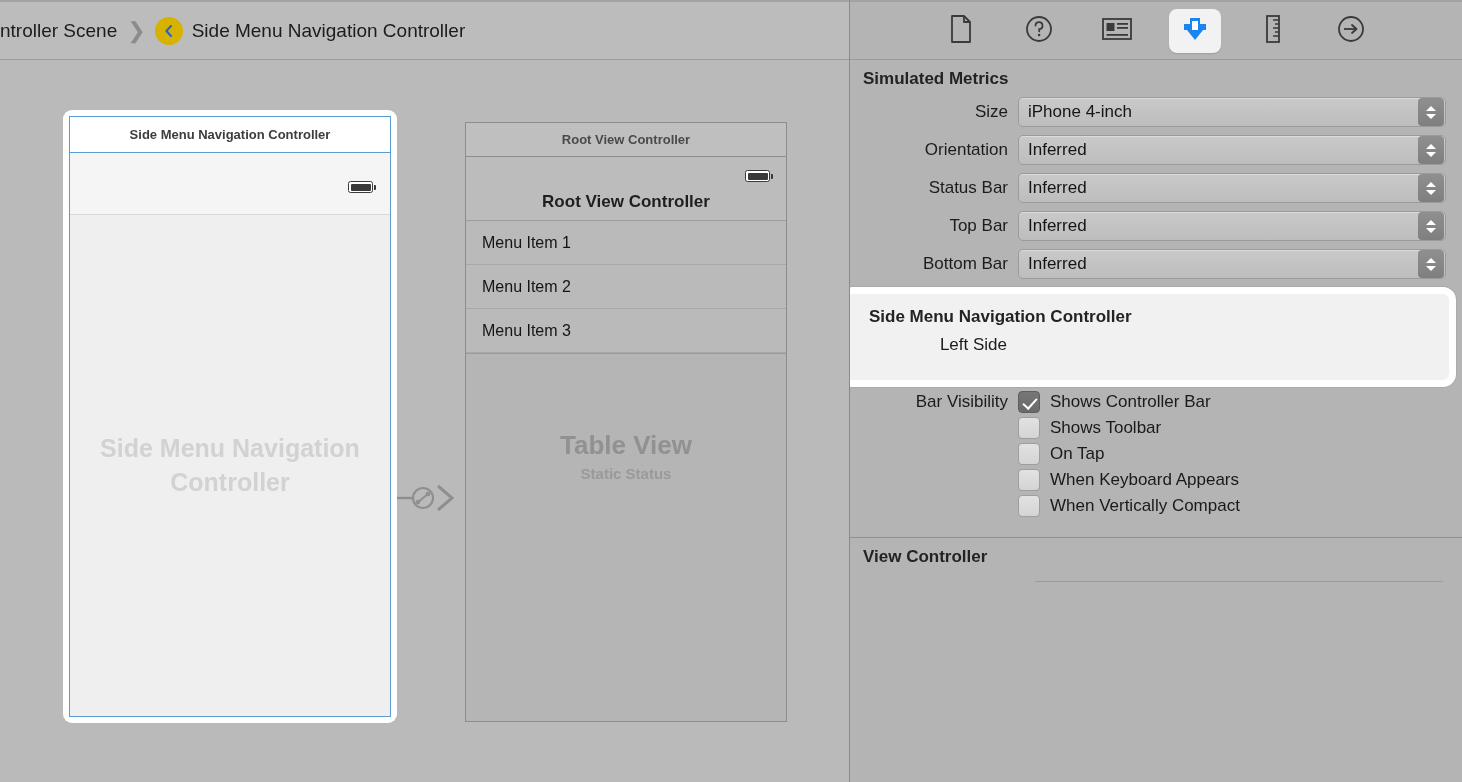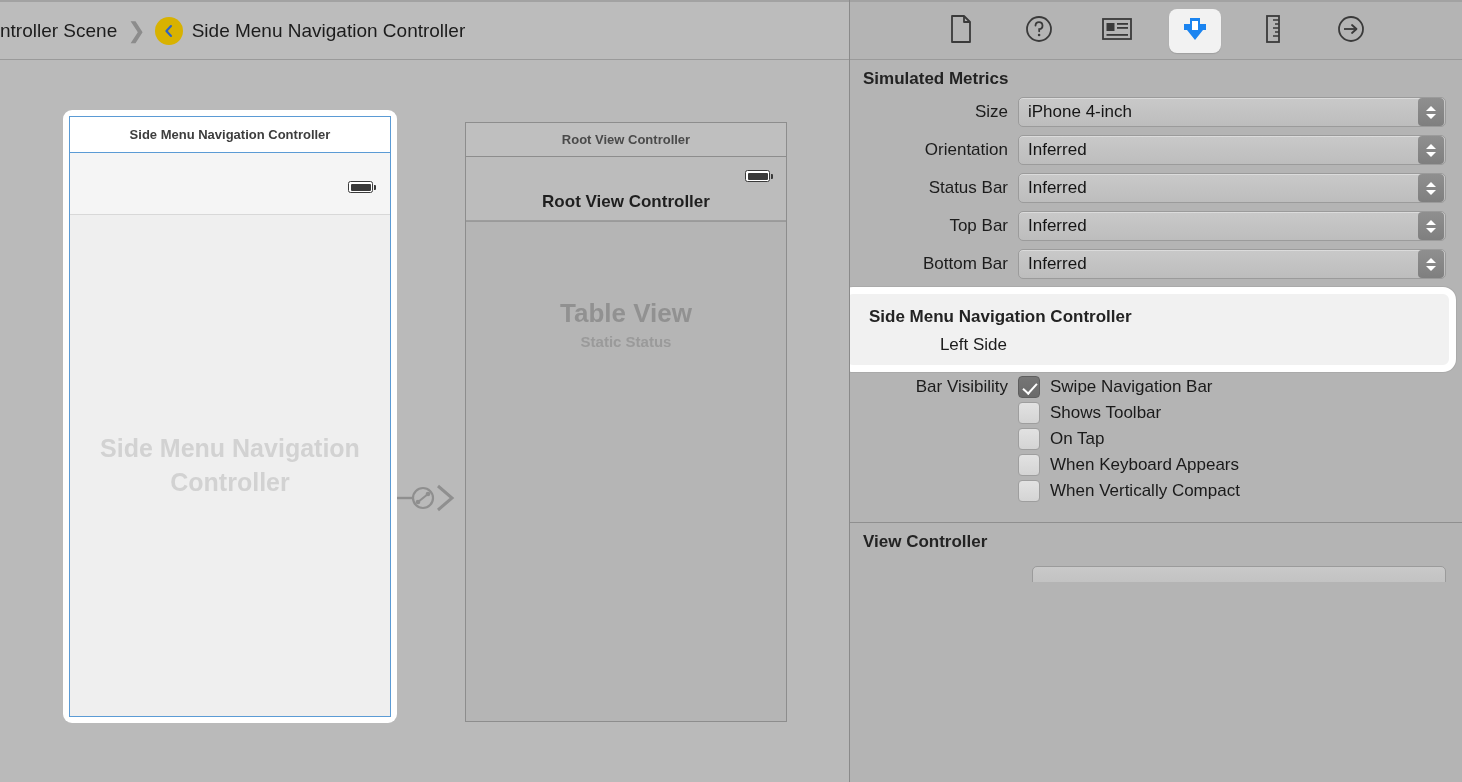--- a/index.html
+++ b/index.html
@@ -338,20 +338,25 @@
           <circle cx="31" cy="14" r="2.3" fill="#8f8f8f"></circle>
           <path d="M41 6 L55 18 L41 30" fill="none" stroke="#8f8f8f" stroke-width="3"></path>
         </svg>
       </div>
 
       <div class="scene-right">
         <div class="scene-right-titlebar">Root View Controller</div>
         <div class="scene-right-navbar">
           <span class="battery" style="right:16px; top:13px;"></span>
           <span class="navbar-title">Root View Controller</span>
+        </div>
+        <div class="menu-list">
+          <div class="menu-item">Menu Item 1</div>
+          <div class="menu-item">Menu Item 2</div>
+          <div class="menu-item">Menu Item 3</div>
         </div>
         <div class="tableview-area">
           <div class="tableview-title">Table View</div>
           <div class="tableview-sub">Static Status</div>
         </div>
       </div>
 
     </div>
   </div>
 
@@ -478,30 +483,30 @@
           <span class="popup-value">Inferred</span>
           <span class="stepper">
               <i class="chev up"></i>
               <i class="chev down"></i>
             </span>
         </div>
       </div>
 
       <div class="highlight-card">
         <div class="section-header">Side Menu Navigation Controller</div>
-        <div class="row" style="margin-bottom:0;">
+        <div class="row" style="margin-bottom:15px;">
           <span class="row-label">Left Side</span>
         </div>
       </div>
 
 
       <div class="checkrow">
         <span class="row-label">Bar Visibility</span>
         <span class="checkbox on"></span>
-        <span class="check-label">Swipe Navigation Bar</span>
+        <span class="check-label">Shows Controller Bar</span>
       </div>
 
       <div class="checkrow">
         <span class="row-label"></span>
         <span class="checkbox off"></span>
         <span class="check-label">Shows Toolbar</span>
       </div>
 
 
       <div class="checkrow">

